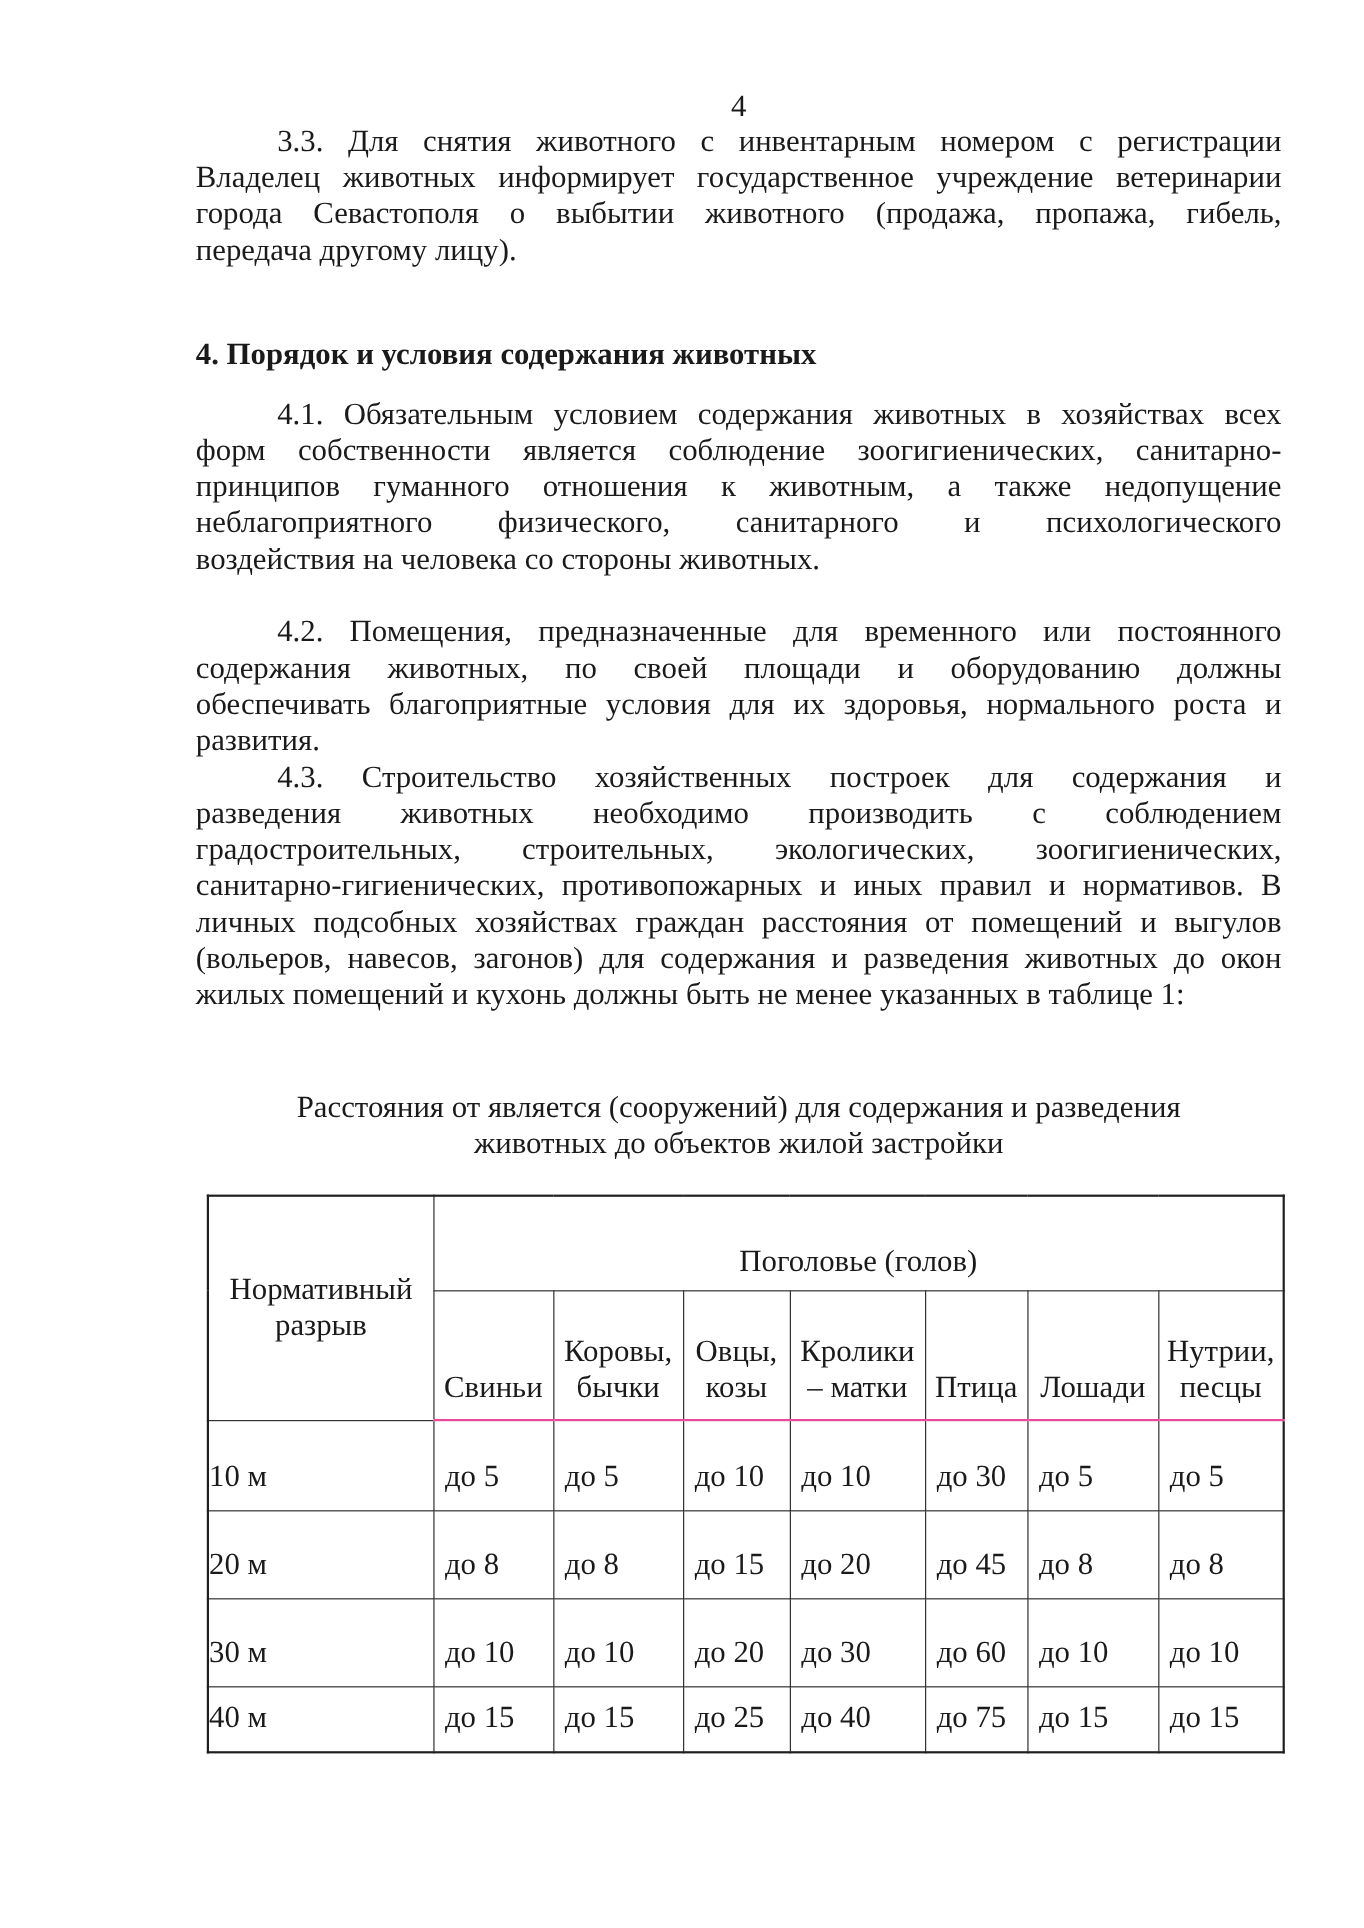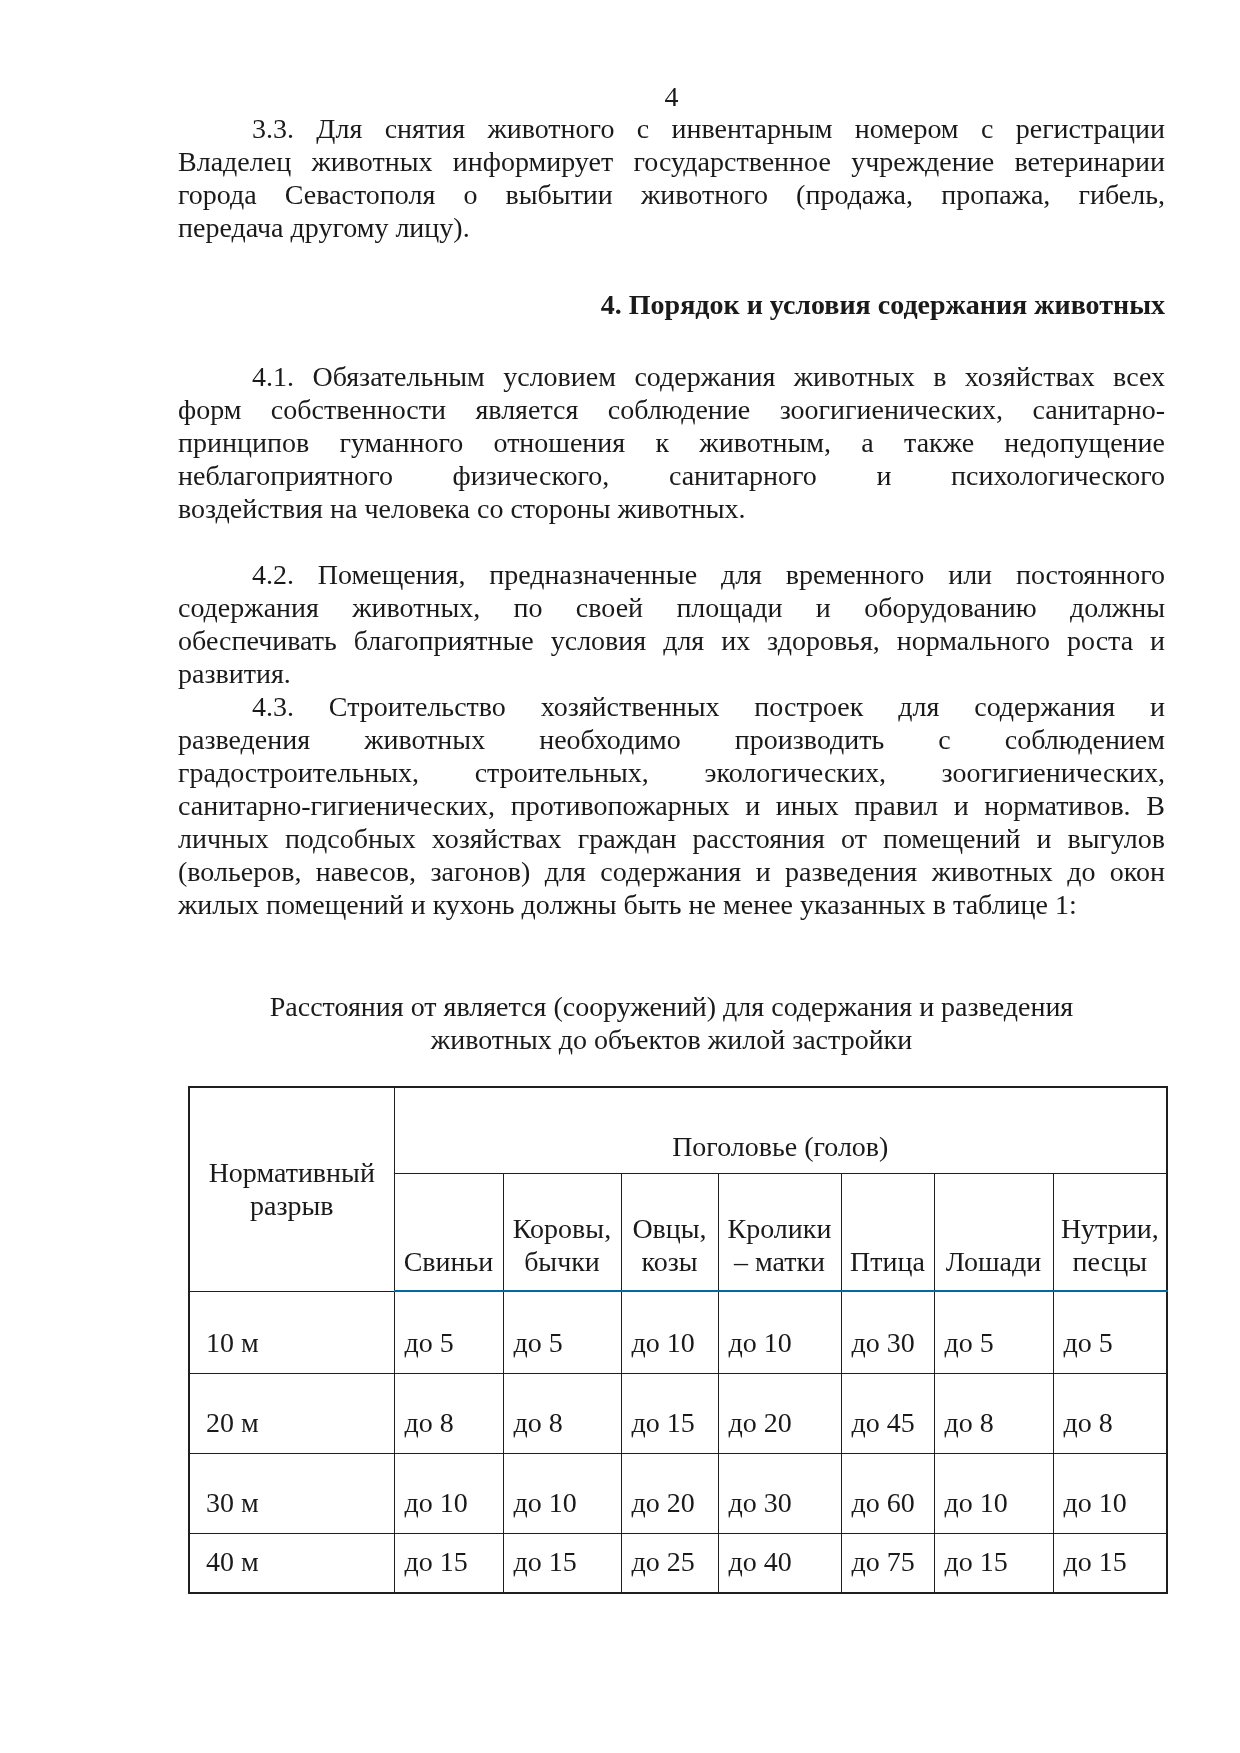--- a/index.html
+++ b/index.html
@@ -12,43 +12,43 @@
     color:#1a1a1a;
     overflow:hidden;
   }
   .abs{position:absolute;}
   .textblock{left:178px;width:987px;font-size:28px;line-height:33px;}
   .pagenum{top:80px;text-align:center;}
   .para .tline{text-align:justify;text-align-last:justify;white-space:normal;}
   .para .tline.tlast{text-align:justify;text-align-last:left;}
   .para .tline:first-child{text-indent:74px;}
   .center-lines .tline{text-align:center;text-align-last:center;}
-  .heading{font-weight:bold;text-align:right;}
+  .heading{font-weight:bold;text-align:left;margin-top:18px;}
   .tbl-label{top:958px;text-align:left;}
   .tbl-caption{top:990px;}
   
   table.dist{
     border-collapse:collapse;
     table-layout:fixed;
     width:978px;
     font-size:28px;line-height:33px;
     color:#1a1a1a;
   }
   table.dist,table.dist th,table.dist td{border:1px solid #1f1f1f;}
   table.dist{border:2px solid #1f1f1f;}
   th.corner{vertical-align:middle;text-align:center;font-weight:normal;}
   th.group{vertical-align:bottom;text-align:center;font-weight:normal;padding-bottom:10px;}
   tr.subhead th{
     vertical-align:bottom;text-align:center;font-weight:normal;
-    padding-bottom:12px;border-bottom:2px solid #0369a1;
+    padding-bottom:12px;border-bottom:2px solid #ec4899;
   }
   tr.subhead{height:118px;}
   tr.grouprow{height:86px;}
   tbody.data td{vertical-align:bottom;text-align:left;padding:0 4px 14px 10px;}
-  tbody.data td.rowlabel{padding-left:16px;}
+  tbody.data td.rowlabel{padding-left:0;}
   tbody.data tr:nth-child(1){height:82px;}
   tbody.data tr:nth-child(2){height:80px;}
   tbody.data tr:nth-child(3){height:80px;}
   tbody.data tr:nth-child(4){height:60px;}
 </style>
 </head>
 <body>
 
 <div class="page">
 

